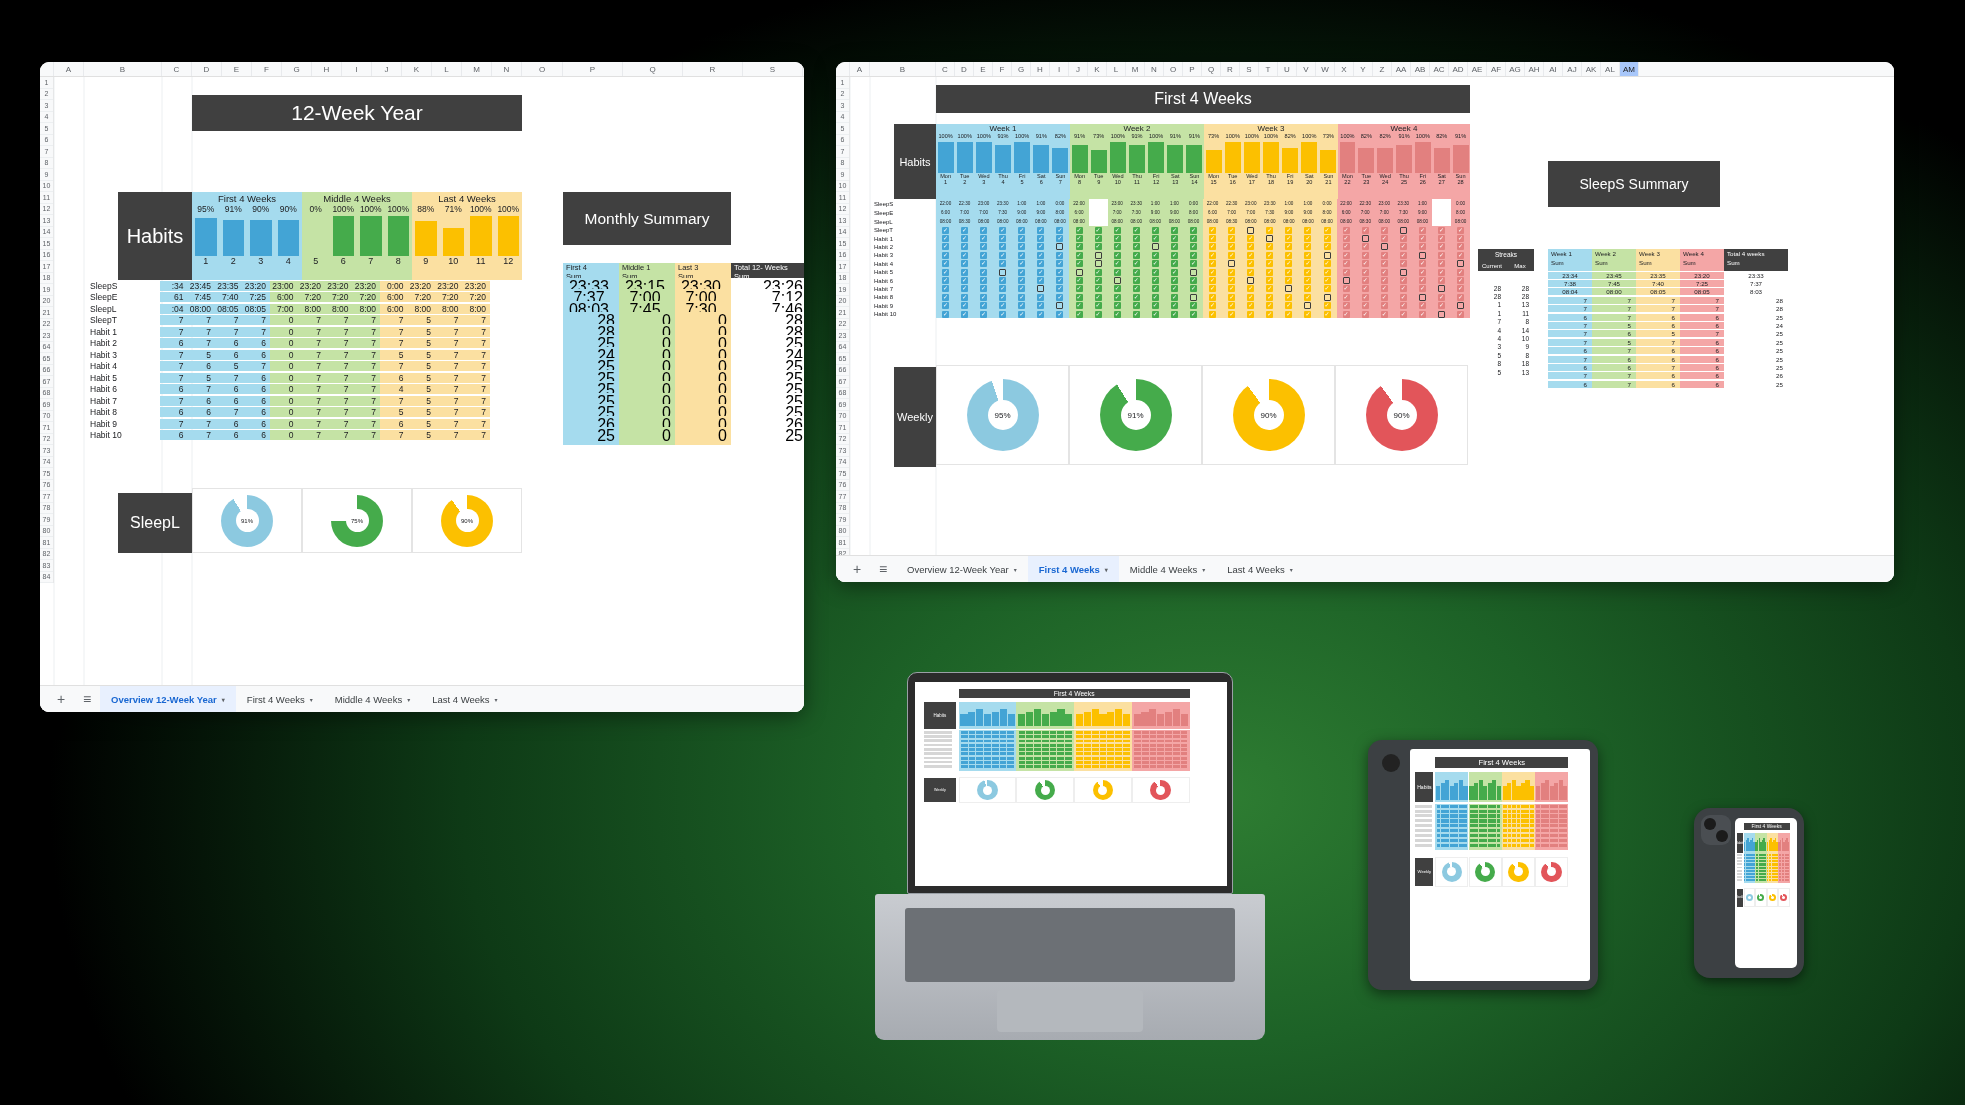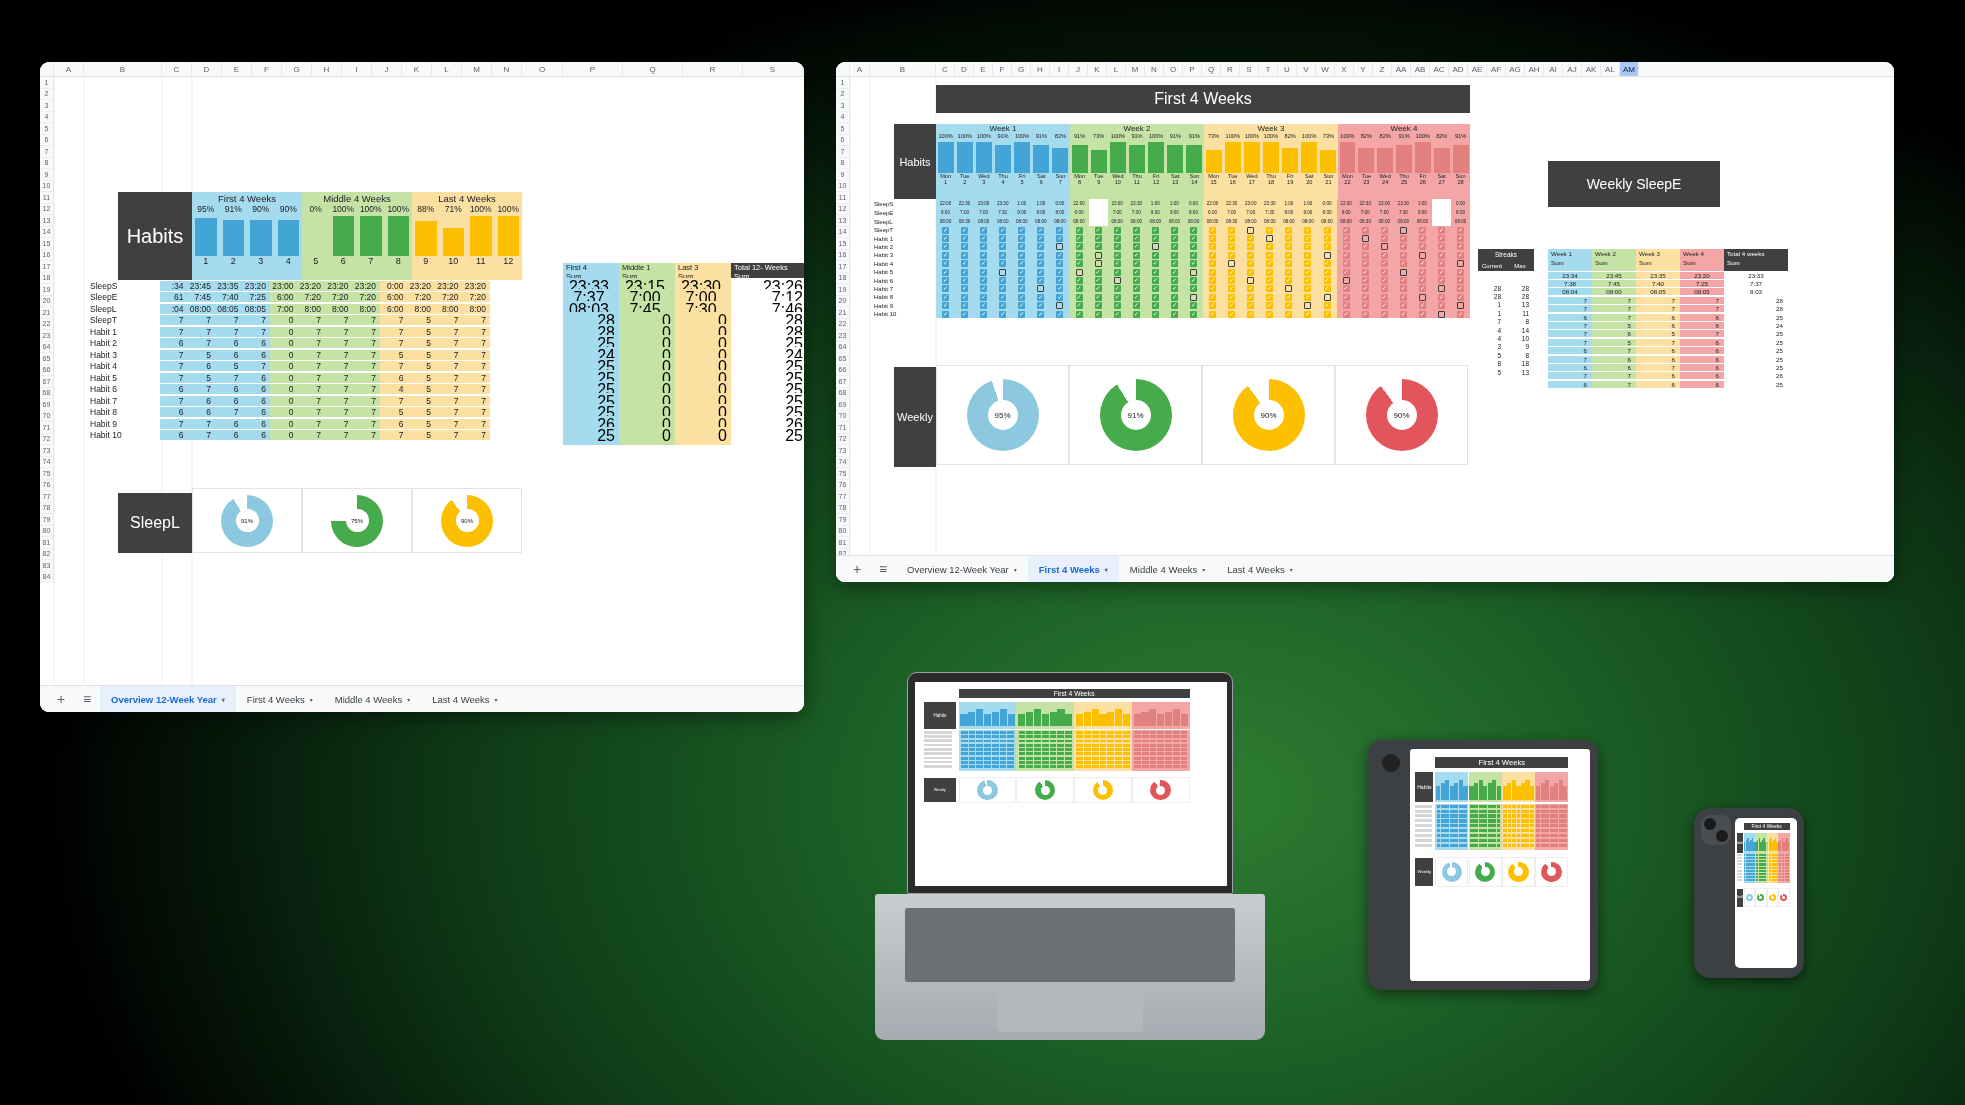--- a/index.html
+++ b/index.html
@@ -261,20 +261,23 @@
 
     <svg class="gridlines" width="764" height="640">
       <g stroke="#eceff1" stroke-width="1">
         <line x1="14" y1="0" x2="14" y2="640"></line>
         <line x1="44" y1="0" x2="44" y2="640"></line>
         <line x1="122" y1="0" x2="122" y2="640"></line>
         <line x1="152" y1="0" x2="152" y2="640"></line>
       </g>
     </svg>
 
+    <div class="title-bar" style="position:absolute;left:152px;top:18px;width:330px;height:36px;font-size:21px;">
+      <span>12-Week Year</span>
+    </div>
 
     <div class="dark-block" style="position:absolute;left:78px;top:115px;width:74px;height:88px;font-size:20px;">
       <span>Habits</span>
     </div>
 
     <div class="band bg-blue" id="ov-band-0" style="left:152px;top:115px;width:110px;height:88px;">
         <div class="band-title">First 4 Weeks</div>
         <div class="pcts">
           <span>95%</span>
           <span>91%</span>
@@ -543,20 +546,23 @@
           <div class="dg-cell" style="width: 27.5px; background: rgb(197, 227, 165);">7</div>
           <div class="dg-cell" style="width: 27.5px; background: rgb(197, 227, 165);">7</div>
           <div class="dg-cell" style="width: 27.5px; background: rgb(197, 227, 165);">7</div>
           <div class="dg-cell" style="width: 27.5px; background: rgb(251, 224, 161);">7</div>
           <div class="dg-cell" style="width: 27.5px; background: rgb(251, 224, 161);">5</div>
           <div class="dg-cell" style="width: 27.5px; background: rgb(251, 224, 161);">7</div>
           <div class="dg-cell" style="width: 27.5px; background: rgb(251, 224, 161);">7</div>
         </div>
       </div>
 
+    <div class="title-bar" style="position:absolute;left:523px;top:115px;width:168px;height:53px;font-size:15.5px;">
+      <span>Monthly Summary</span>
+    </div>
 
     <div id="ov-sumhdr" class="sumhdr" style="position:absolute;left:523px;top:186px;width:245px;height:18px;">
         <div style="width: 56px; background: rgb(165, 219, 238); color: rgb(32, 33, 36);">
           <div>First 4</div>
           <div>Sum</div>
         </div>
         <div style="width: 56px; background: rgb(197, 227, 165); color: rgb(32, 33, 36);">
           <div>Middle 1</div>
           <div>Sum</div>
         </div>
@@ -2075,21 +2081,21 @@
           <div style="width: 28px; text-align: right; padding-right: 5px;">8</div>
           <div style="width: 28px; text-align: right; padding-right: 5px;">18</div>
         </div>
         <div class="chk-row" style="height: 8.4px;">
           <div style="width: 28px; text-align: right; padding-right: 5px;">5</div>
           <div style="width: 28px; text-align: right; padding-right: 5px;">13</div>
         </div>
       </div>
 
     <div class="title-bar" style="position:absolute;left:712px;top:84px;width:172px;height:46px;font-size:14px;">
-      <span>Weekly SleepE</span>
+      <span>SleepS Summary</span>
     </div>
     <div id="f4-sumhdr" class="sumhdr" style="position:absolute;left:712px;top:172px;width:240px;height:22px;">
         <div style="width: 44px; background: rgb(165, 219, 238); color: rgb(32, 33, 36); font-size: 6.2px;">
           <div>Week 1</div>
           <div>Sum</div>
         </div>
         <div style="width: 44px; background: rgb(197, 227, 165); color: rgb(32, 33, 36); font-size: 6.2px;">
           <div>Week 2</div>
           <div>Sum</div>
         </div>

